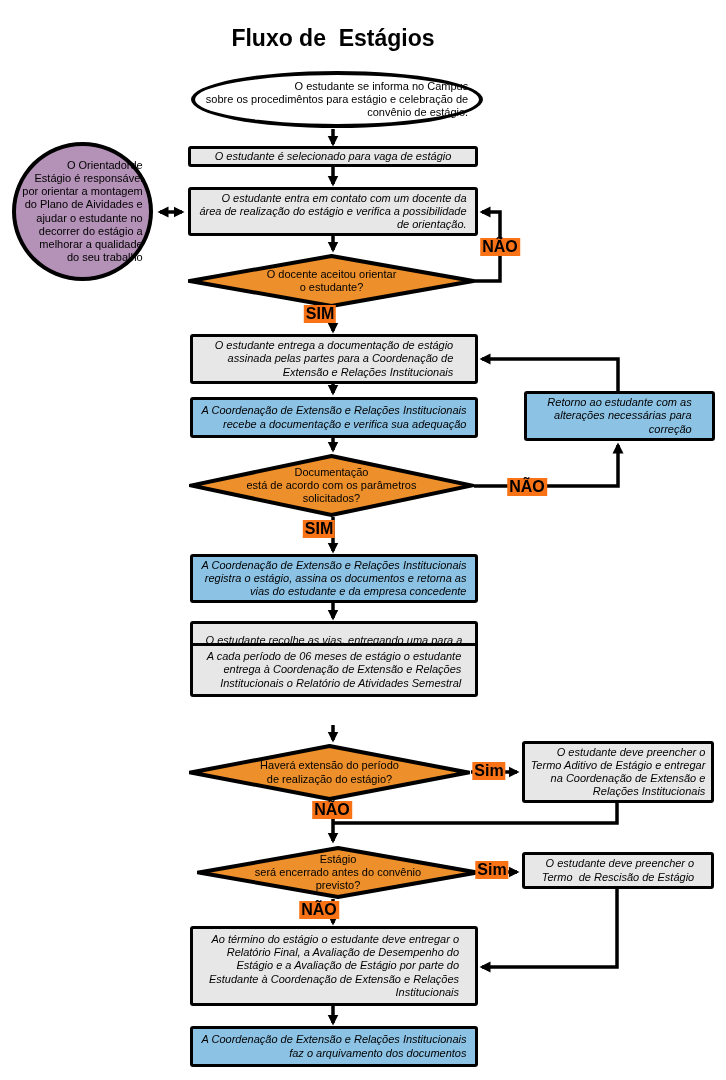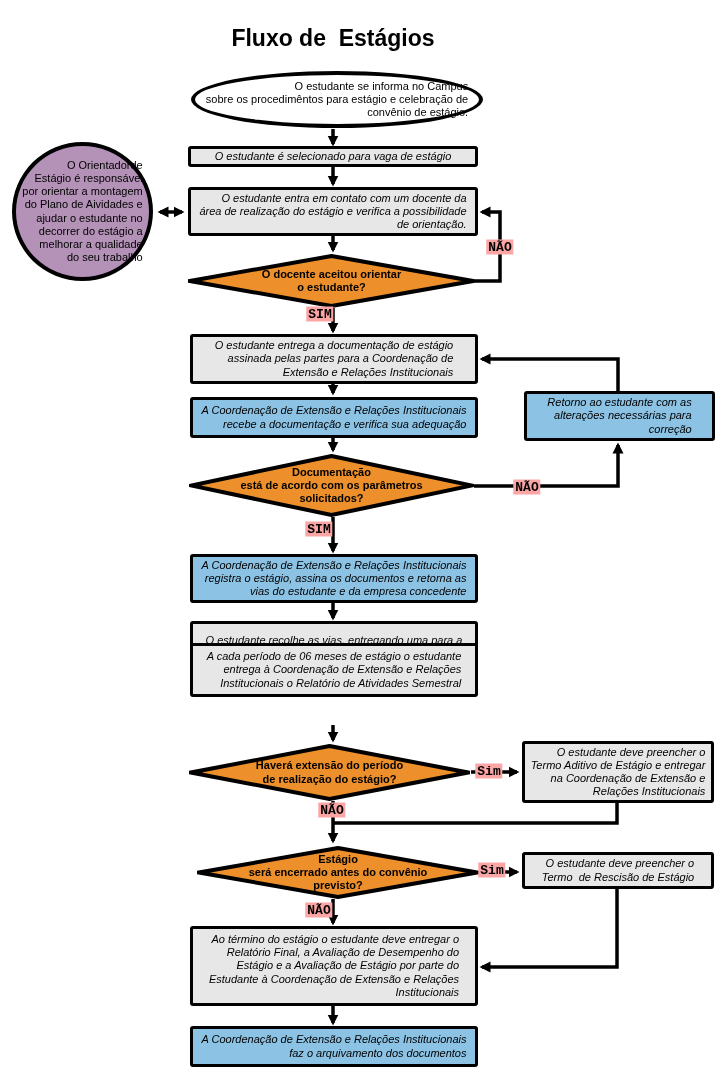--- a/index.html
+++ b/index.html
@@ -15,30 +15,30 @@
   .node{
     position:absolute;z-index:1;box-sizing:border-box;
     display:flex;align-items:center;justify-content:center;
     text-align:right;font-size:11px;line-height:1.2;
   }
   .node .node-text{white-space:pre-wrap;}
   .box{background:#E7E7E7;border:3px solid #000;border-radius:3px;font-style:italic;}
   .box.blue{background:#8CC2E4;}
   .ellipse{background:#fff;border:4px solid #000;border-radius:50%;}
   .circle{background:#B491B7;border:4px solid #000;border-radius:50%;}
-  .diamond{position:absolute;z-index:1;font-weight:bold;}
+  .diamond{position:absolute;z-index:1;}
   .diamond svg{position:absolute;left:0;top:0;}
   .diamond .diamond-text{
     position:absolute;left:0;top:0;width:100%;height:100%;
     display:flex;align-items:center;justify-content:center;
     text-align:center;font-size:11px;line-height:1.2;white-space:pre-wrap;
   }
   .edge-label{
     position:absolute;z-index:2;transform:translate(-50%,-50%);
-    background:#fca5a5;padding:0 2px;font-size:13px;font-weight:bold;white-space:pre;font-family:Liberation Mono, monospace;
+    background:#f97316;padding:0 2px;font-size:16px;font-weight:bold;white-space:pre;
   }
 </style>
 </head>
 <body>
 
 <div class="canvas">
 
   <div class="title">Fluxo de  Estágios</div>
 
   <svg class="connectors" width="726" height="1080">

